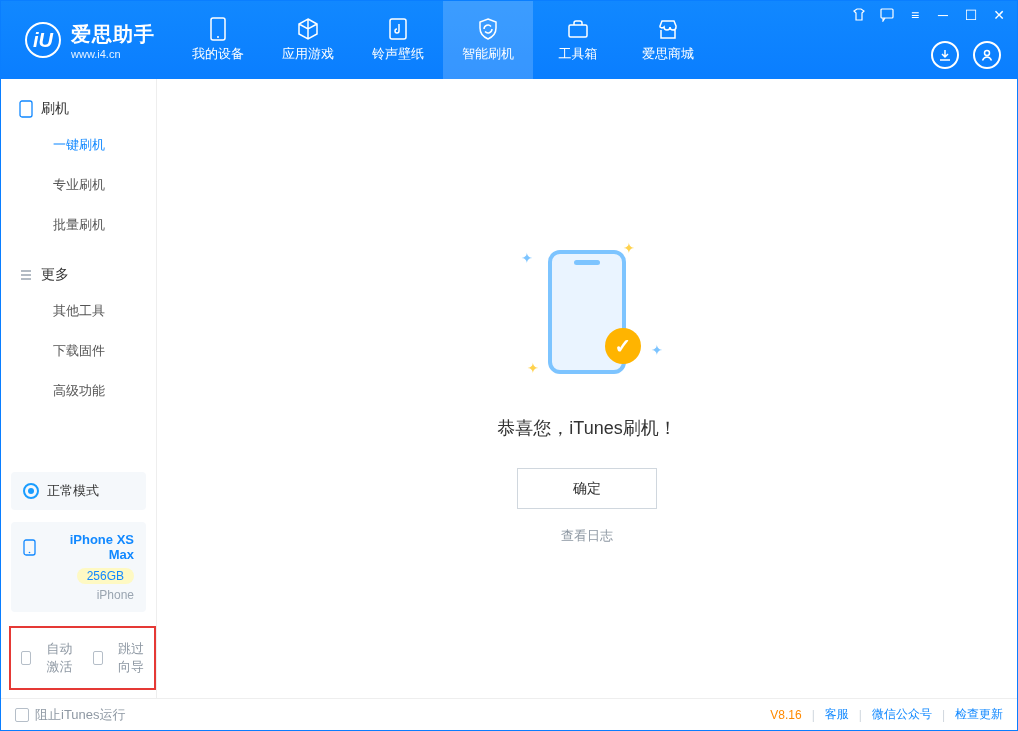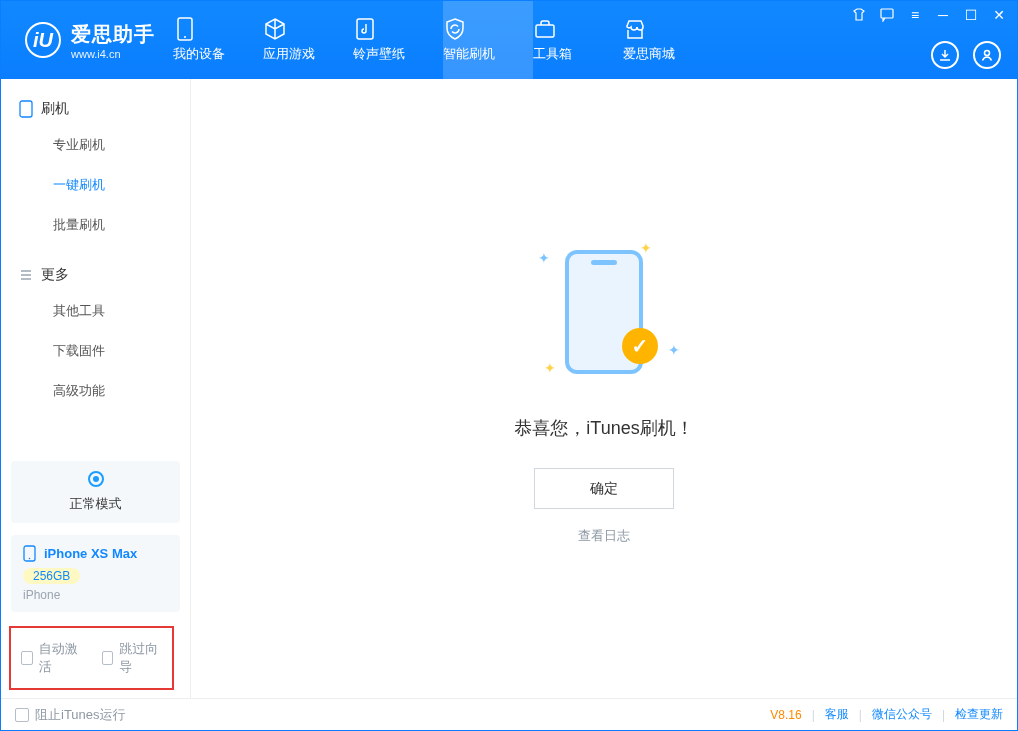--- a/index.html
+++ b/index.html
@@ -5,44 +5,44 @@
 * { margin: 0; padding: 0; box-sizing: border-box; font-family: "Microsoft YaHei", sans-serif; }
 body { background: #fff; }
 .window { width: 1018px; height: 731px; border: 1px solid #0a7eff; display: flex; flex-direction: column; }
 .header { height: 78px; background: linear-gradient(to bottom,#1188ff,#0a7eff); display: flex; align-items: center; color: #fff; position: relative; }
 .logo-block { display: flex; align-items: center; padding: 0 18px 0 24px; }
 .logo-circle { width: 36px; height: 36px; border: 2.5px solid #fff; border-radius: 50%; display:flex; align-items:center; justify-content:center; font-weight:bold; font-style:italic; font-size:20px; }
 .logo-text { margin-left: 10px; }
 .logo-title { font-size: 20px; font-weight: bold; letter-spacing: 1px; }
 .logo-sub { font-size: 11px; opacity: .9; }
 .nav { display: flex; height: 100%; }
-.nav-item { width: 90px; display:flex; flex-direction:column; align-items:flex-start; justify-content:center; font-size:13px; cursor:pointer; }
+.nav-item { width: 90px; display:flex; flex-direction:column; align-items:center; justify-content:center; font-size:13px; cursor:pointer; }
 .nav-item.active { background: rgba(255,255,255,0.18); }
 .nav-icon { width:24px; height:24px; margin-bottom:4px; display:flex; align-items:center; justify-content:center; }
 .win-ctrls-top { position:absolute; top:6px; right:10px; display:flex; gap:12px; }
 .win-ctrls-top span { width:16px; height:16px; display:flex; align-items:center; justify-content:center; cursor:pointer; font-size:14px; }
 .win-ctrls-side { position:absolute; bottom:10px; right:16px; display:flex; gap:14px; }
 .circle-btn { width:28px; height:28px; border:2px solid #fff; border-radius:50%; display:flex; align-items:center; justify-content:center; cursor:pointer; }
 .body { flex:1; display:flex; background:#fff; overflow:hidden; }
-.sidebar { width:190px; border-right:1px solid #eee; display:flex; flex-direction:column; }
+.sidebar { width:156px; border-right:1px solid #eee; display:flex; flex-direction:column;text-align:right; }
 .side-section { padding-top:14px; }
 .side-head { display:flex; align-items:center; padding:0 18px; height:32px; color:#333; font-size:14px; gap:8px; }
 .side-list { padding-left: 52px; }
 .side-item { height:40px; display:flex; align-items:center; font-size:13px; color:#555; cursor:pointer; }
 .side-item.active { color:#1188ff; }
 .side-spacer { flex:1; }
-.mode-card, .device-card { margin:6px 10px; background:#f5f8fb; border-radius:4px; padding:10px 12px;flex-direction:column; }
+.mode-card, .device-card { margin:6px 10px; background:#f5f8fb; border-radius:4px; padding:10px 12px; }
 .mode-card { display:flex; align-items:center; gap:8px; color:#333; font-size:13px; }
 .mode-dot { width:16px; height:16px; border:2px solid #1a9dff; border-radius:50%; position:relative; }
 .mode-dot::after { content:''; width:6px; height:6px; background:#1a9dff; border-radius:50%; position:absolute; top:3px; left:3px; }
 .device-card { color:#1188ff; }
 .dev-row1 { display:flex; align-items:center; gap:8px; font-size:13px; font-weight:bold; }
 .dev-badge { display:inline-block; background:#fef9c3; color:#1188ff; border-radius:10px; padding:1px 10px; font-size:12px; margin-top:6px; }
 .dev-sub { color:#9aa5b1; font-size:12px; margin-top:4px; }
-.check-row { border:2px solid #e53935; margin:8px 16px 8px 8px; padding:12px 10px; display:flex; gap:20px; }
+.check-row { border:2px solid #e53935; margin:8px 0 8px 8px; padding:12px 10px; display:flex; gap:20px; }
 .chk { display:flex; align-items:center; gap:6px; font-size:13px; color:#8e98a3; }
 .chk-box { width:14px; height:14px; border:1px solid #b5bec8; border-radius:2px; }
 .main { flex:1; display:flex; flex-direction:column; align-items:center; justify-content:center; position:relative; background:#fff; }
 .illu { margin-bottom:24px; position:relative; width:160px; height:160px; display:flex; align-items:center; justify-content:center; }
 .phone { width:78px; height:124px; border:4px solid #7dc4ff; border-radius:12px; background:#eaf4ff; position:relative; }
 .phone::before { content:''; position:absolute; top:6px; left:50%; transform:translateX(-50%); width:26px; height:5px; background:#7dc4ff; border-radius:3px; }
 .tick-badge { position:absolute; right:26px; bottom:28px; width:36px; height:36px; background:#ffb400; border-radius:50%; display:flex; align-items:center; justify-content:center; color:#fff; font-size:20px; font-weight:bold; }
 .spark { position:absolute; width:10px; height:10px; color:#7dc4ff; font-size:14px; }
 .msg-text { font-size:18px; color:#333; margin-bottom:28px; }
 .ok-btn { width:140px; height:41px; border:1px solid #d0d7de; background:#fff; font-size:14px; color:#333; cursor:pointer; margin-bottom:18px; }
@@ -155,22 +155,22 @@
   <div class="body">
     <div class="sidebar">
       <div class="side-section">
         <div class="side-head">
           <svg width="14" height="18">
               <rect x="1" y="1" width="12" height="16" rx="2" fill="none" stroke="#1188ff" stroke-width="1.3"></rect>
             </svg>
           <span>刷机</span>
         </div>
         <div class="side-list">
+          <div class="side-item active">一键刷机</div>
           <div class="side-item">专业刷机</div>
-          <div class="side-item active">一键刷机</div>
           <div class="side-item">批量刷机</div>
         </div>
       </div>
       <div class="side-section">
         <div class="side-head">
           <svg width="14" height="14">
               <path d="M2 3h10M2 7h10M2 11h10" stroke="#9aa5b1" stroke-width="1.3"></path>
             </svg>
           <span>更多</span>
         </div>

